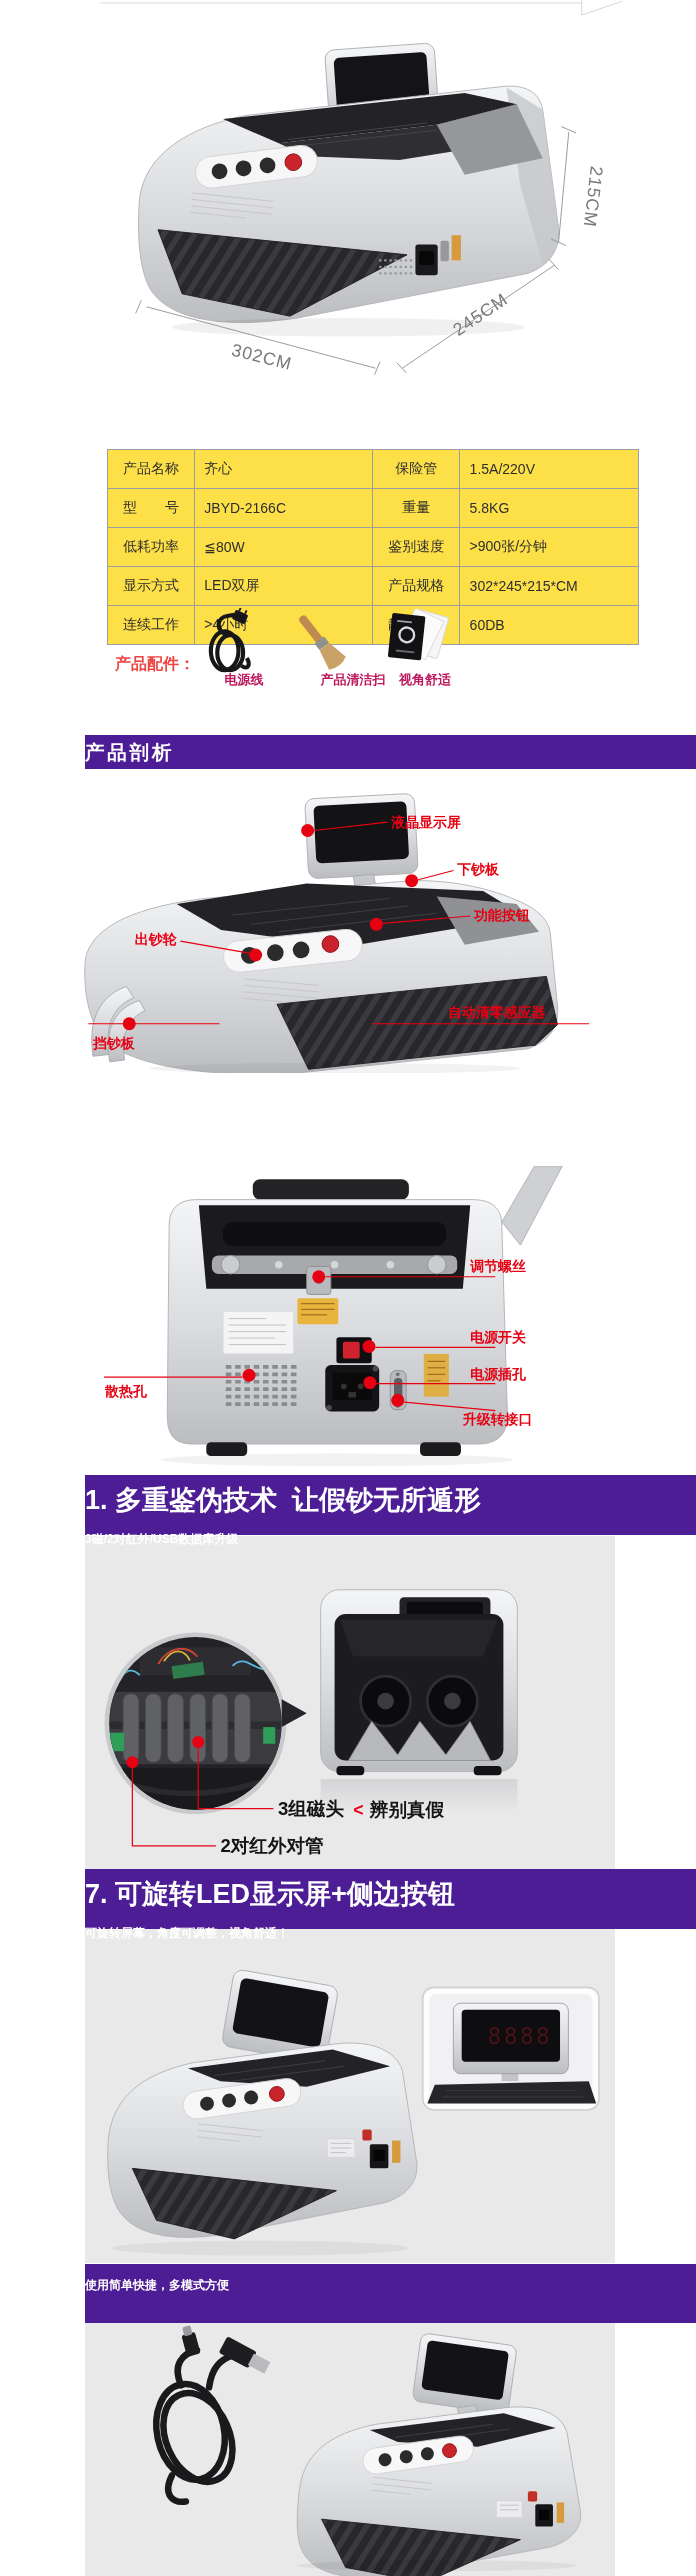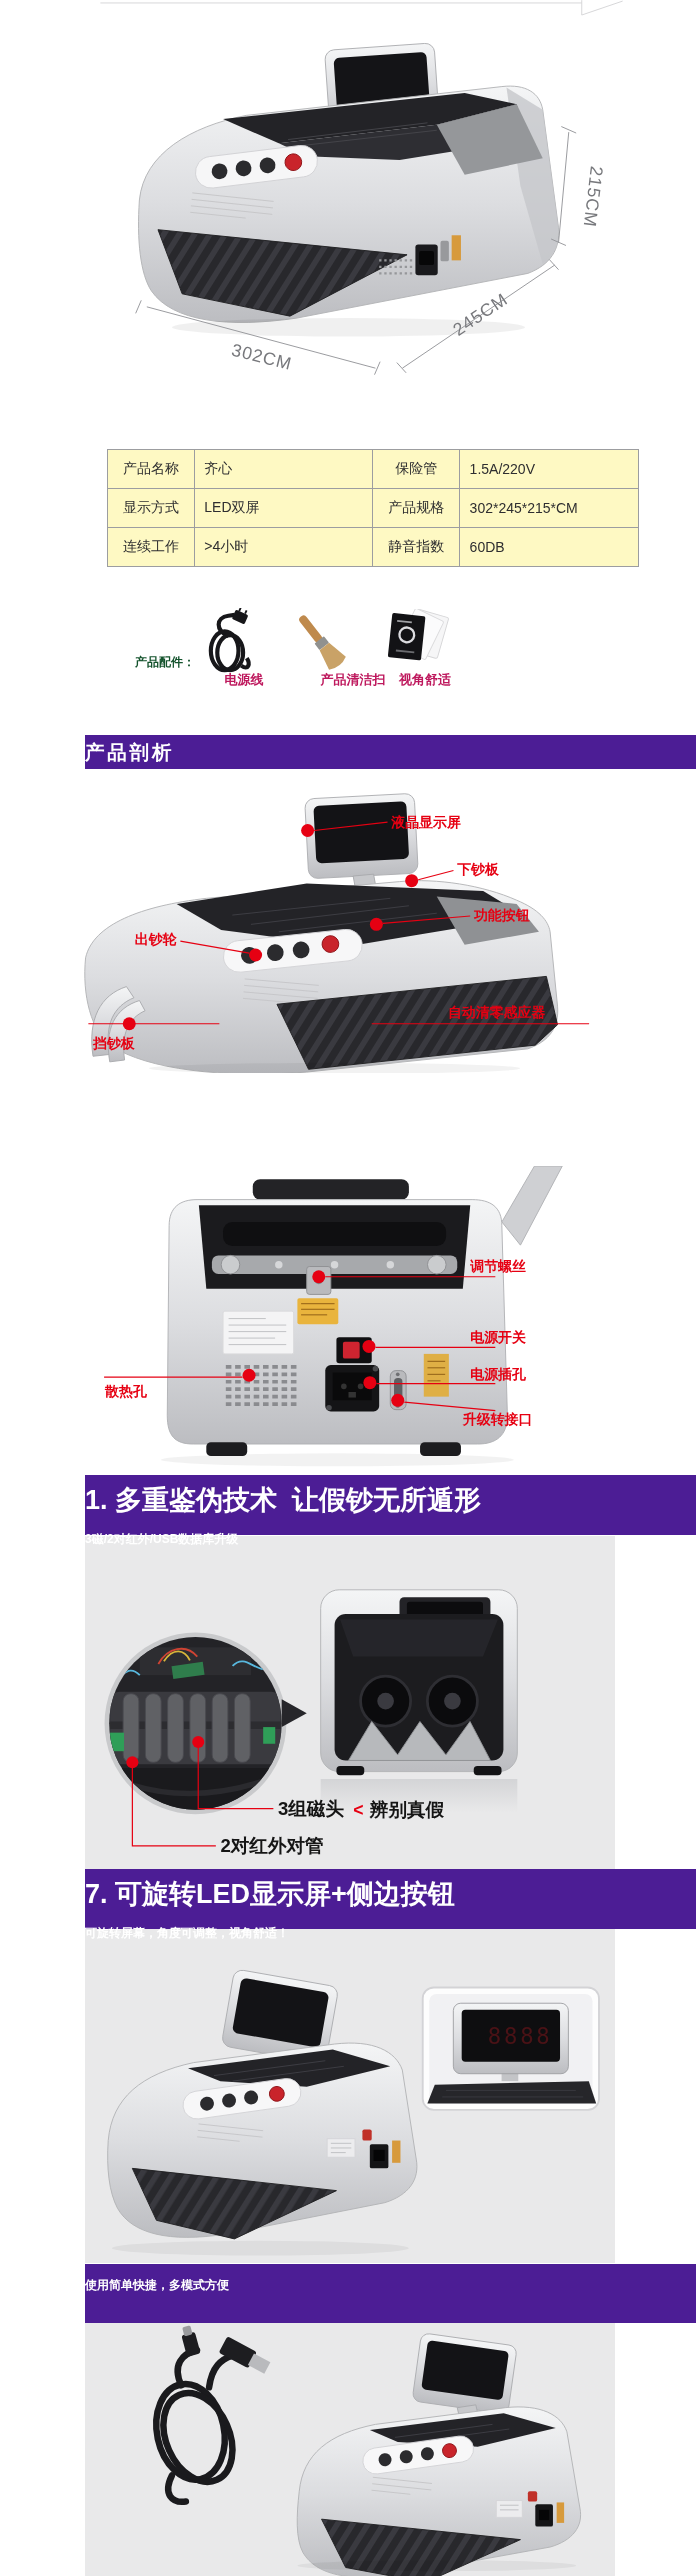--- a/index.html
+++ b/index.html
@@ -15,25 +15,25 @@
   .banner{position:absolute;left:85px;width:637px;background:#4c1d95;color:#fff;text-align:left;box-sizing:border-box;}
   .banner-plain{top:735px;height:34px;line-height:34px;font-size:19.5px;font-weight:bold;letter-spacing:2.8px;}
   .banner-sec .bt{font-size:27px;font-weight:bold;padding-top:7.4px;white-space:pre-wrap;}
   .banner-sec .bs{font-size:12px;margin-top:13px;font-weight:bold;}
   #banner-s1{top:1475px;height:60px;}
   #banner-s2{top:1869px;height:60px;}
   #banner-s3{top:2264px;height:59px;}
   
   .spec-wrap{position:absolute;left:107px;top:449px;}
   table.spec{border-collapse:collapse;width:502px;table-layout:fixed;}
-  table.spec td{border:0.9px solid #9c9da0;height:36px;font-size:14px;color:#2e2e30;vertical-align:middle;background:#fef9c3;}
+  table.spec td{border:0.9px solid #9c9da0;height:36px;font-size:14px;color:#2e2e30;vertical-align:middle;background:#fde047;}
   td.tl{width:84px;text-align:center;}
   td.tv{width:167px;padding-left:9.3px;}
   
-  .acc-title{position:absolute;left:115px;top:654px;font-size:12px;font-weight:bold;color:#14532d;margin-left:20px;}
+  .acc-title{position:absolute;left:115px;top:654px;font-size:16px;font-weight:bold;color:#ef4444;}
   .acc-label{position:absolute;top:671px;transform:translateX(-50%);font-size:13px;font-weight:bold;color:#be185d;white-space:nowrap;}
   
   text.co{fill:#e60012;font-size:15px;font-weight:bold;}
   text.blk{fill:#151515;font-size:20px;font-weight:bold;}
   text.mark{fill:#e60012;font-size:19px;font-weight:bold;}
   text.dim{fill:#77787c;font-size:19px;letter-spacing:1px;}
   .coline{stroke:#e60012;stroke-width:1.3;fill:none;}
   .codot{fill:#e60012;}
 </style>
 </head>
@@ -107,20 +107,32 @@
   </svg>
 
   <div class="spec-wrap">
     <table class="spec">
       <tbody>
           <tr>
         <td class="tl">产品名称</td>
         <td class="tv">齐心</td>
         <td class="tl">保险管</td>
         <td class="tv">1.5A/220V</td>
+      </tr>
+      <tr>
+        <td class="tl">型　　号</td>
+        <td class="tv">JBYD-2166C</td>
+        <td class="tl">重量</td>
+        <td class="tv">5.8KG</td>
+      </tr>
+      <tr>
+        <td class="tl">低耗功率</td>
+        <td class="tv">≦80W</td>
+        <td class="tl">鉴别速度</td>
+        <td class="tv">&gt;900张/分钟</td>
       </tr>
       <tr>
         <td class="tl">显示方式</td>
         <td class="tv">LED双屏</td>
         <td class="tl">产品规格</td>
         <td class="tv">302*245*215*CM</td>
       </tr>
       <tr>
         <td class="tl">连续工作</td>
         <td class="tv">&gt;4小时</td>

